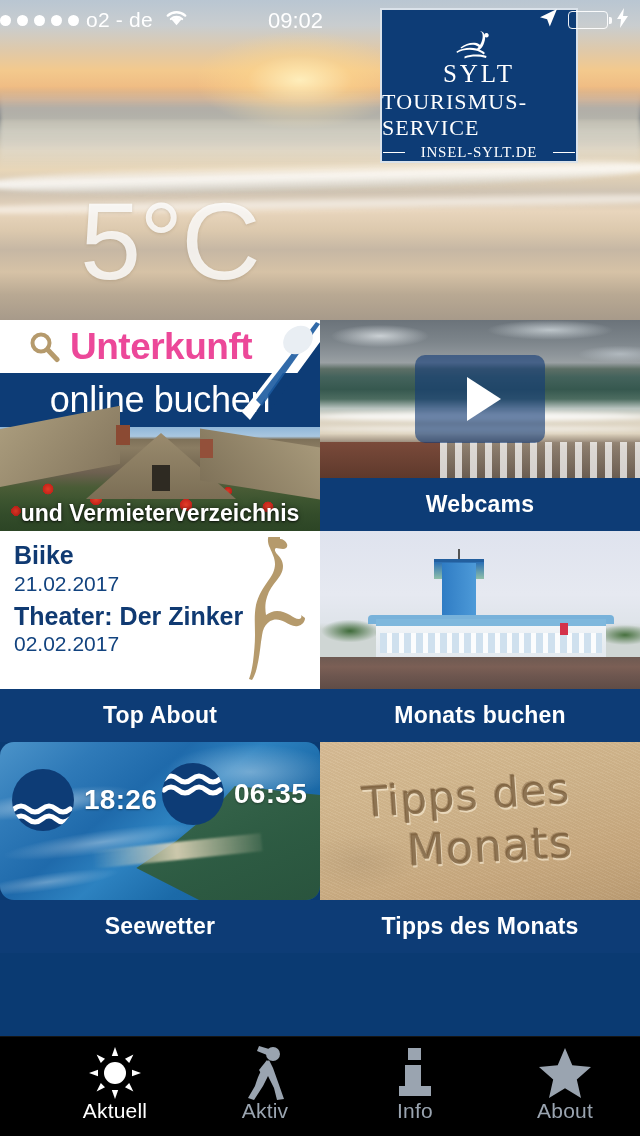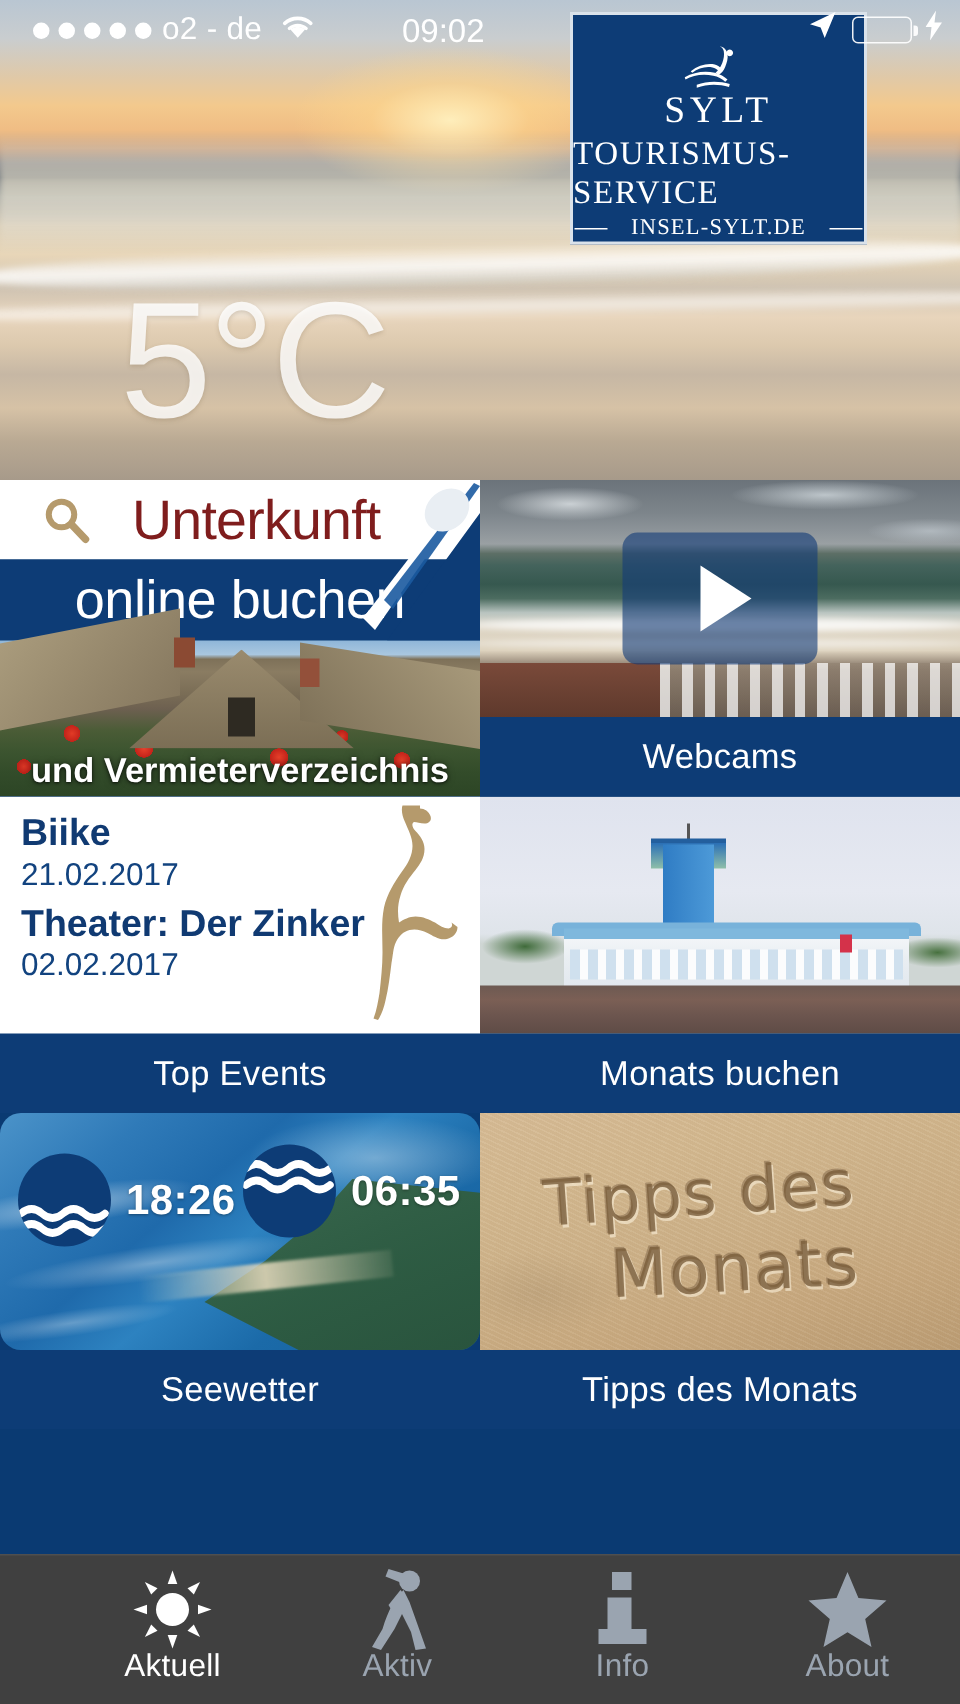--- a/index.html
+++ b/index.html
@@ -71,21 +71,21 @@
     letter-spacing:-2px;
     text-shadow:0 1px 3px rgba(120,100,70,0.25);
   }
 
   
   .statusbar {
     position:absolute; left:0; top:0; width:640px; height:40px;
     display:flex; align-items:center; z-index:40;
     color:#fff; font-size:21px;
   }
-  .sb-left { display:flex; align-items:center; gap:7px; padding-left:22px; }
+  .sb-left { display:flex; align-items:center; gap:7px; }
   .sb-dots { display:flex; gap:6px; }
   .sb-dot { width:11px; height:11px; border-radius:50%; background:#fff; }
   .sb-carrier { font-size:21px; letter-spacing:0.2px; color:#fff; }
   .sb-wifi { margin-left:4px; display:inline-block; }
   .sb-time { position:absolute; left:268px; top:8px; font-size:22px; }
   .sb-right {
     position:absolute; right:12px; top:0; height:40px;
     display:flex; align-items:center; gap:9px;
   }
   .sb-battery {
@@ -115,35 +115,35 @@
   .logo-url-row { display:flex; align-items:center; gap:16px; margin-top:3px; }
   .logo-rule { width:22px; height:1.4px; background:#fff; }
   .logo-url { color:#fff; font-family:"Liberation Serif", serif; font-size:15px; letter-spacing:0.8px; }
 
   
   .grid { position:absolute; left:0; top:320px; width:640px; height:716px; }
   .row { display:flex; width:640px; }
   .tile { position:relative; width:320px; overflow:hidden; }
   .tile-label {
     background:#0d3c76; color:#fff;
-    font-size:23px; font-weight:normal;
+    font-size:23px; font-weight:bold;
     height:53px; display:flex; align-items:center; justify-content:center;
     letter-spacing:0.2px;
   }
   .tile-img { position:relative; overflow:hidden; }
 
   
   .unterkunft { height:211px; }
   .uk-top {
     position:relative; height:53px; background:#ffffff;
     display:flex; align-items:center; gap:10px; padding-left:28px;
     overflow:hidden;
   }
   .uk-mag { width:32px; height:32px; flex:0 0 auto; }
-  .uk-title { color:#7f1d1d; font-size:37px; font-weight:normal; letter-spacing:-0.5px;margin-left:18px; }
+  .uk-title { color:#ec4899; font-size:37px; font-weight:bold; letter-spacing:-0.5px; }
   .uk-bottom {
     position:relative; height:54px; background:#0d3c76;
     display:flex; align-items:center; justify-content:center;
     overflow:hidden;
   }
   .uk-sub { color:#fff; font-size:36px; letter-spacing:-0.3px; }
   .uk-curl {
     position:absolute; right:0; top:0; width:88px; height:107px;
     pointer-events:none; z-index:6;
   }
@@ -360,21 +360,21 @@
   .tipps-line2 {
     font-size:44px; color:rgba(120,92,58,0.78);
     transform:rotate(-3deg) translateX(10px);
     text-shadow:1px 2px 0 rgba(255,246,225,0.55), -1px -1px 0 rgba(95,70,42,0.35);
     letter-spacing:1px;
   }
 
   
   .tabbar {
     position:absolute; left:0; bottom:0; width:640px; height:100px;
-    background:#404040;
+    background:#000000;
     display:flex; align-items:center;
     border-top:1px solid rgba(255,255,255,0.08);
     padding-left:40px;
   }
   .tab {
     flex:1 1 0; height:100%;
     display:flex; flex-direction:column; align-items:center; justify-content:center;
     gap:3px;
   }
   .tab-icon { height:46px; display:flex; align-items:center; justify-content:center; }
@@ -506,21 +506,21 @@
           <div class="ev-list">
             <div class="ev-title">Biike</div>
             <div class="ev-date">21.02.2017</div>
             <div class="ev-title">Theater: Der Zinker</div>
             <div class="ev-date">02.02.2017</div>
           </div>
           <svg class="ev-island" viewBox="0 0 72 148">
             <path d="M46 2 c3 0 6 2 7 5 c1 3 -1 5 -4 5 c-3 0 -5 -1 -7 -1 c-2 1 -1 4 1 6 c3 3 6 7 6 12 c0 6 -3 10 -6 14 c-4 5 -8 10 -10 17 c-2 6 -2 12 -1 18 c3 -2 7 -4 11 -4 c5 0 9 2 13 4 c3 2 6 4 9 4 c2 0 3 -2 2 -4 l4 3 c0 4 -3 7 -7 8 c-5 1 -9 -2 -13 -4 c-4 -2 -8 -3 -12 -2 c-4 1 -7 4 -9 8 c-2 4 -2 9 -3 14 c-1 8 -2 17 -4 25 c-1 5 -3 10 -5 13 l-3 -1 c2 -5 3 -11 4 -17 c1 -9 2 -18 2 -27 c0 -10 -1 -20 1 -30 c2 -9 7 -17 12 -24 c4 -5 7 -11 7 -17 c0 -6 -3 -11 -5 -16 c-2 -4 -3 -9 -1 -13 c2 -4 6 -7 11 -7 Z" fill="#b59a6c"></path>
           </svg>
         </div>
-        <div class="tile-label">Top Events</div>
+        <div class="tile-label">Top About</div>
       </div>
 
       <div class="tile">
         <div class="tile-img airport-img">
           <div class="ap-sky"></div>
           <div class="ap-trees"></div>
           <div class="ap-mast"></div>
           <div class="ap-tower-cab"></div>
           <div class="ap-tower"></div>
           <div class="ap-roofline"></div>

